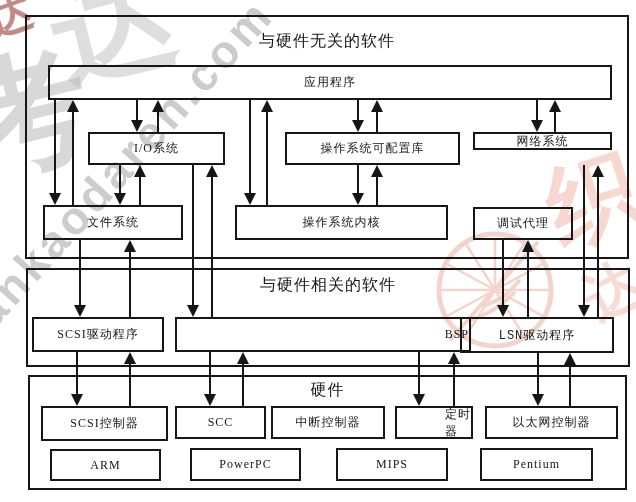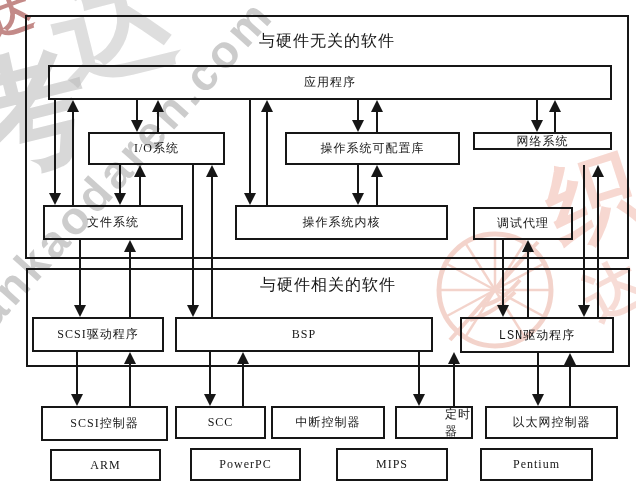--- a/index.html
+++ b/index.html
@@ -83,20 +83,23 @@
       </g>
     </svg>
   </div>
 
   <div class="section" id="sec0">
     <span class="sec-title">与硬件无关的软件</span>
   </div>
   <div class="section" id="sec1">
     <span class="sec-title">与硬件相关的软件</span>
   </div>
+  <div class="section" id="sec2">
+    <span class="sec-title">硬件</span>
+  </div>
 
   <div id="diagram-layer">
       <div class="node" style="left: 48px; top: 65px; width: 564px; height: 35px;">
         <span>应用程序</span>
       </div>
       <div class="node" style="left: 88px; top: 132px; width: 137px; height: 33px;">
         <span>I/O系统</span>
       </div>
       <div class="node" style="left: 285px; top: 132px; width: 175px; height: 33px;">
         <span>操作系统可配置库</span>
@@ -109,21 +112,21 @@
       </div>
       <div class="node" style="left: 235px; top: 205px; width: 213px; height: 35px;">
         <span>操作系统内核</span>
       </div>
       <div class="node" style="left: 473px; top: 207px; width: 100px; height: 33px;">
         <span>调试代理</span>
       </div>
       <div class="node" style="left: 32px; top: 317px; width: 132px; height: 35px;">
         <span>SCSI驱动程序</span>
       </div>
-      <div class="node" style="left: 175px; top: 317px; width: 258px; height: 35px;">
+      <div class="node" style="left: 175px; top: 317px; width: 296px; height: 35px; justify-content: flex-end;">
         <span>BSP</span>
       </div>
       <div class="node" style="left: 460px; top: 317px; width: 154px; height: 36px; font-family: Liberation Mono, monospace;">
         <span>LSN驱动程序</span>
       </div>
       <div class="node" style="left: 41px; top: 406px; width: 127px; height: 35px;">
         <span>SCSI控制器</span>
       </div>
       <div class="node" style="left: 175px; top: 406px; width: 91px; height: 33px;">
         <span>SCC</span>

